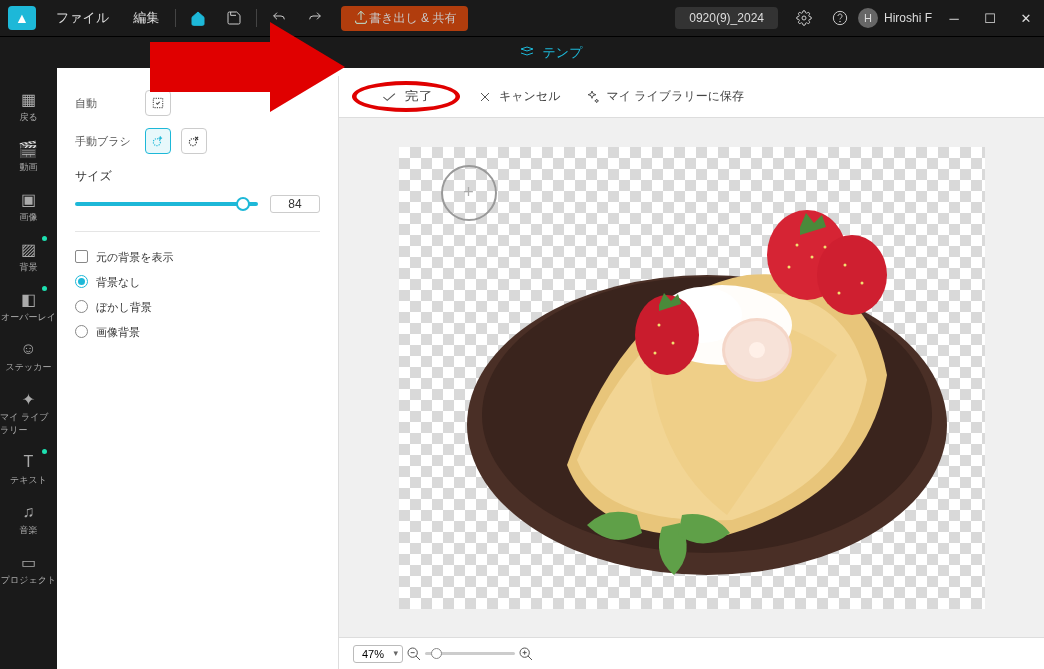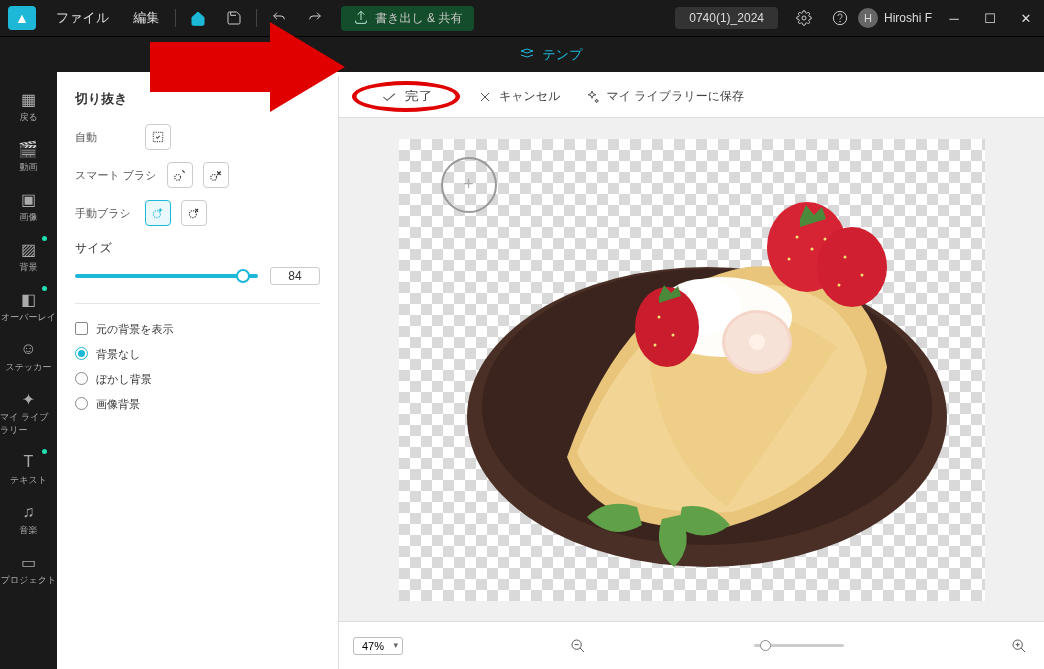--- a/index.html
+++ b/index.html
@@ -4,31 +4,31 @@
 <style>
 * { margin: 0; padding: 0; box-sizing: border-box; font-family: "Hiragino Sans", "Meiryo", sans-serif; }
 body { width: 1044px; height: 669px; overflow: hidden; background: #fff; }
 
 
 .topbar { height: 36px; background: #1a1a1a; display: flex; align-items: center; color: #ddd; font-size: 13px; }
 .topbar .logo { width: 28px; height: 24px; margin: 0 8px; background: linear-gradient(135deg,#1db8d8,#1db8d8); border-radius: 4px; display:flex;align-items:center;justify-content:center;color:#fff;font-weight:bold;font-size:14px;}
 .topbar .menu-item { padding: 0 12px; cursor: pointer; }
 .topbar .icon-btn { width: 36px; height: 36px; display: flex; align-items: center; justify-content: center; cursor: pointer; }
 .topbar .home { color: #1db8d8; }
-.topbar .export-btn { background: #14532d; border-radius: 4px; padding: 4px 12px; margin: 0 8px; display:flex;align-items:center;gap:6px;font-size:12px;opacity:0.9;}
+.topbar .export-btn { background: #c2410c; border-radius: 4px; padding: 4px 12px; margin: 0 8px; display:flex;align-items:center;font-size:12px;opacity:0.9;}
 .topbar .spacer { flex: 1; }
 .topbar .doc-name { background: #333; border-radius: 4px; padding: 4px 14px; font-size: 12px; margin-right: 8px; }
 .topbar .user { display:flex;align-items:center;gap:6px;font-size:12px;margin-right:4px;}
 .topbar .avatar { width: 20px; height: 20px; border-radius: 50%; background: #666; display:flex;align-items:center;justify-content:center;font-size:11px;}
 .topbar .win-btn { width: 36px; height: 36px; display:flex;align-items:center;justify-content:center;cursor:pointer;}
 
 
 .tabstrip { height: 40px; background: #1a1a1a; display:flex; border-top:1px solid #000;}
 .tabstrip .leftpad { width: 57px; }
-.tabstrip .tab { flex:1; display:flex;align-items:center;justify-content:center;color:#1db8d8;font-size:13px;gap:8px;border-bottom:4px solid #ffffff;}
+.tabstrip .tab { flex:1; display:flex;align-items:center;justify-content:center;color:#1db8d8;font-size:13px;gap:8px;border-bottom:8px solid #ffffff;}
 
 
 .main { display:flex; height: calc(669px - 76px); }
 
 
 .rail { width: 57px; background: #1a1a1a; display:flex;flex-direction:column;align-items:center;padding-top:6px;}
 .rail .rail-item { width:100%; padding: 8px 0; display:flex;flex-direction:column;align-items:center;color:#aaa;font-size:9px;cursor:pointer;gap:3px;position:relative;}
 .rail .rail-ico { width:18px;height:18px;display:flex;align-items:center;justify-content:center;font-size:16px;}
 .rail .dot { position:absolute; top:4px; right:10px; width:5px;height:5px;background:#1de0b0;border-radius:50%;}
 
@@ -59,21 +59,21 @@
 .canvas-viewport { flex:1; background:#f0f0f0; display:flex;align-items:center;justify-content:center;position:relative;overflow:hidden;}
 .checker { width:586px;height:462px; background-image:
   linear-gradient(45deg,#d9d9d9 25%,transparent 25%),
   linear-gradient(-45deg,#d9d9d9 25%,transparent 25%),
   linear-gradient(45deg,transparent 75%,#d9d9d9 75%),
   linear-gradient(-45deg,transparent 75%,#d9d9d9 75%);
   background-size:22px 22px; background-position:0 0,0 11px,11px -11px,-11px 0; background-color:#fff;
   position:relative;}
 .plate { position:absolute; left:48px; top:28px; width:510px; height:410px;}
 .brush-cursor { position:absolute; left:42px; top:18px; width:56px;height:56px;border:2px solid #999;border-radius:50%;display:flex;align-items:center;justify-content:center;color:#aaa;font-size:18px;}
-.canvas-footer { height:48px;border-top:1px solid #ddd;display:flex;align-items:center;justify-content:space-between;padding:0 14px;font-size:11px;}
+.canvas-footer { height:32px;border-top:1px solid #ddd;display:flex;align-items:center;justify-content:flex-start;padding:0 14px;font-size:11px;}
 .zoom-sel { border:1px solid #bbb;border-radius:3px;padding:2px 18px 2px 8px;font-size:11px;position:relative;}
 .zoom-sel::after{content:"▾";position:absolute;right:4px;top:2px;font-size:9px;color:#666;}
 .zoom-btn { width:22px;height:22px;display:flex;align-items:center;justify-content:center;cursor:pointer;color:#555;}
 .zoom-track { width:90px;height:3px;background:#ccc;border-radius:2px;position:relative;}
 .zoom-track .zt-thumb{position:absolute;left:6px;top:-4px;width:11px;height:11px;background:#fff;border:1.5px solid #888;border-radius:50%;}
 
 
 .arrow-overlay { position:absolute; left:150px; top:22px; pointer-events:none;}
 .arrow-overlay svg { width:200px; height:100px; }
 
@@ -114,21 +114,21 @@
     </div>
   <div class="export-btn">
     <svg class="ico" viewBox="0 0 24 24" style="stroke:#cfe">
         <path d="M4 16v2a2 2 0 002 2h12a2 2 0 002-2v-2"></path>
         <path d="M12 2v13"></path>
         <path d="M7 7l5-5 5 5"></path>
       </svg>
     <span>書き出し &amp; 共有</span>
   </div>
   <div class="spacer"></div>
-  <div class="doc-name">0740(1)_2024</div>
+  <div class="doc-name">0920(9)_2024</div>
   <div class="icon-btn">
       <svg class="ico" viewBox="0 0 24 24">
         <circle cx="12" cy="12" r="3"></circle>
         <path d="M19.4 15a1.7 1.7 0 00.34 1.87l.06.06a2 2 0 11-2.83 2.83l-.06-.06a1.7 1.7 0 00-1.87-.34 1.7 1.7 0 00-1 1.56V21a2 2 0 11-4 0v-.09a1.7 1.7 0 00-1-1.56 1.7 1.7 0 00-1.87.34l-.06.06a2 2 0 11-2.83-2.83l.06-.06A1.7 1.7 0 005 15a1.7 1.7 0 00-1.56-1H3a2 2 0 110-4h.09A1.7 1.7 0 004.65 9a1.7 1.7 0 00-.34-1.87l-.06-.06a2 2 0 112.83-2.83l.06.06A1.7 1.7 0 009 4.65a1.7 1.7 0 001-1.56V3a2 2 0 114 0v.09a1.7 1.7 0 001 1.56 1.7 1.7 0 001.87-.34l.06-.06a2 2 0 112.83 2.83l-.06.06A1.7 1.7 0 0019.35 9a1.7 1.7 0 001.56 1H21a2 2 0 110 4h-.09a1.7 1.7 0 00-1.56 1z"></path>
       </svg>
     </div>
   <div class="icon-btn">
       <svg class="ico" viewBox="0 0 24 24">
         <circle cx="12" cy="12" r="10"></circle>
         <path d="M9 9a3 3 0 115.12 2.12C13 12.5 12 13 12 14"></path>
@@ -197,47 +197,31 @@
         <div class="rail-ico">♫</div>
         <span>音楽</span>
       </div>
     <div class="rail-item">
         <div class="rail-ico">▭</div>
         <span>プロジェクト</span>
       </div>
   </div>
 
   <div class="panel">
-    <h3>切り抜き</h3>
 
     <div class="row">
       <span class="lbl">自動</span>
       <div class="tool">
           <svg width="14" height="14" viewBox="0 0 24 24" fill="none" stroke="#555" stroke-width="2">
             <rect x="4" y="4" width="16" height="16" stroke-dasharray="2 2"></rect>
             <path d="M9 12l2 2 4-4"></path>
           </svg>
         </div>
     </div>
 
-    <div class="row">
-      <span class="lbl">スマート ブラシ</span>
-      <div class="tool">
-          <svg width="14" height="14" viewBox="0 0 24 24" fill="none" stroke="#333" stroke-width="2">
-            <circle cx="8" cy="16" r="5" stroke-dasharray="2 2"></circle>
-            <path d="M16 4l4 4"></path>
-          </svg>
-        </div>
-      <div class="tool">
-          <svg width="14" height="14" viewBox="0 0 24 24" fill="none" stroke="#333" stroke-width="2">
-            <circle cx="8" cy="16" r="5" stroke-dasharray="2 2"></circle>
-            <path d="M14 6l6 6M20 6l-6 6"></path>
-          </svg>
-        </div>
-    </div>
 
     <div class="row">
       <span class="lbl">手動ブラシ</span>
       <div class="tool sel">
           <svg width="14" height="14" viewBox="0 0 24 24" fill="none" stroke="#1db8d8" stroke-width="2">
             <circle cx="10" cy="14" r="6" stroke-dasharray="2 2"></circle>
             <path d="M16 4v6M13 7h6"></path>
           </svg>
         </div>
       <div class="tool">

